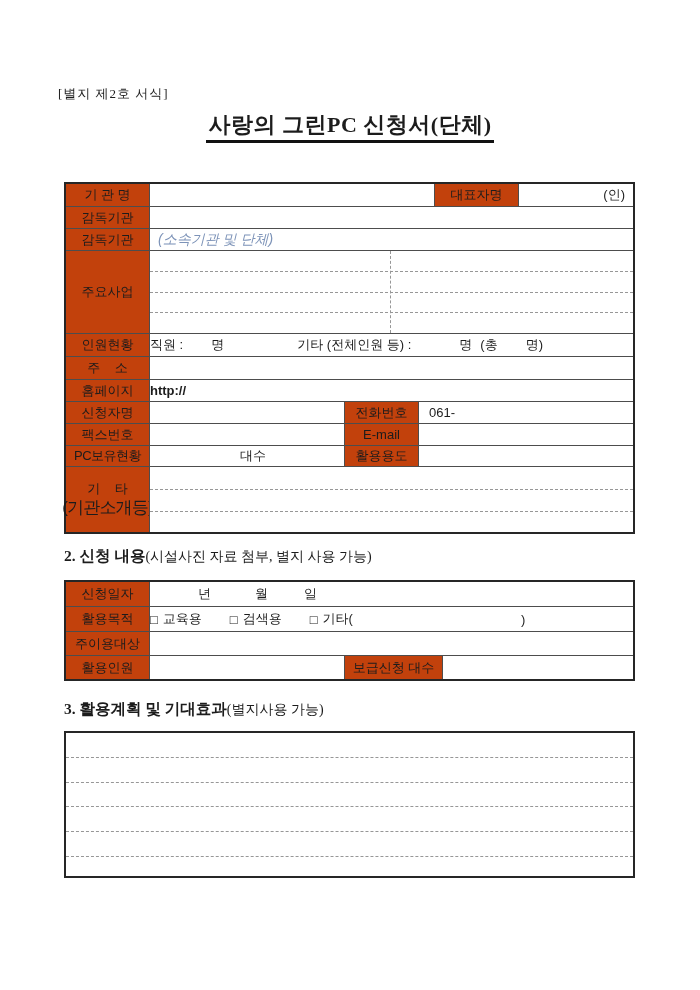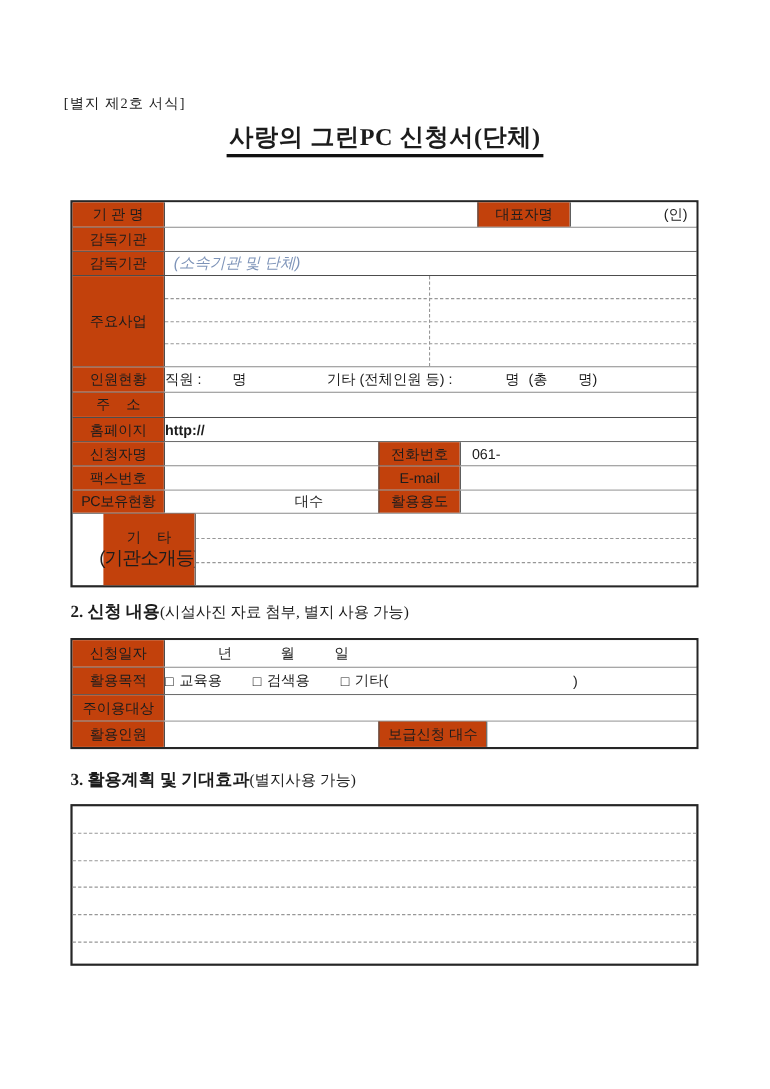--- a/index.html
+++ b/index.html
@@ -39,21 +39,21 @@
   .note-blue { color:#7d93b8; font-style:italic; font-size:14px; padding-left:8px; }
   .bold { font-weight:bold; }
   .pl8 { padding-left:0; } .pl10 { padding-left:10px; }
   .seal { justify-content:flex-end; padding-right:8px; }
 
   .dash-h { position:absolute; left:0; right:0; height:0; border-top:1px dashed #979797; }
   .dash-v { position:absolute; top:0; bottom:0; width:0; border-left:1px dashed #979797; }
 
   .biz-cell { height:82px; }
   .etc-cell { height:65px; }
-  .etc-lab { flex-direction:column; justify-content:center; line-height:1.25;margin-left:28px; }
+  .etc-lab { flex-direction:column; justify-content:center; line-height:1.25; }
   .etc-sub { font-size:17px; letter-spacing:-0.8px; }
 
   .sec-head { position:absolute; left:64px; font-family:"Liberation Serif", serif; font-size:14px; }
   .sec-head .hb { font-weight:bold; font-size:15.5px; }
 
   .box3 { position:absolute; left:64px; width:571px; height:147px; border:2px solid #262626; box-sizing:border-box; }
   .box3 .line-row { height:23.8px; border-top:1px dashed #979797; }
   .box3 .line-row:first-child { border-top:none; }
 
   .chk { font-size:13px; margin-right:5px; }
@@ -130,21 +130,21 @@
 
     <div class="row h21">
       <div class="cell lab w-lab" data-bind="info_table.fax.label">팩스번호</div>
       <div class="cell val w195"></div>
       <div class="cell lab w74" data-bind="info_table.email.label">E-mail</div>
       <div class="cell val flex1"></div>
     </div>
 
     <div class="row h20">
       <div class="cell lab w-lab" style="letter-spacing:-0.5px;" data-bind="info_table.pc_owned.label">PC보유현황</div>
-      <div class="cell val w195" style="justify-content:flex-end; padding-right:50px;" data-bind="info_table.pc_owned.unit">대수</div>
+      <div class="cell val w195" style="justify-content:flex-end; padding-right:78px;" data-bind="info_table.pc_owned.unit">대수</div>
       <div class="cell lab w74" data-bind="info_table.usage.label">활용용도</div>
       <div class="cell val flex1"></div>
     </div>
 
     <div class="row">
       <div class="cell lab w-lab etc-cell etc-lab">
         <span data-bind="info_table.etc.label_line1">기    타</span>
         <span class="etc-sub" data-bind="info_table.etc.label_line2">(기관소개등)</span>
       </div>
       <div class="cell val flex1 etc-cell">

